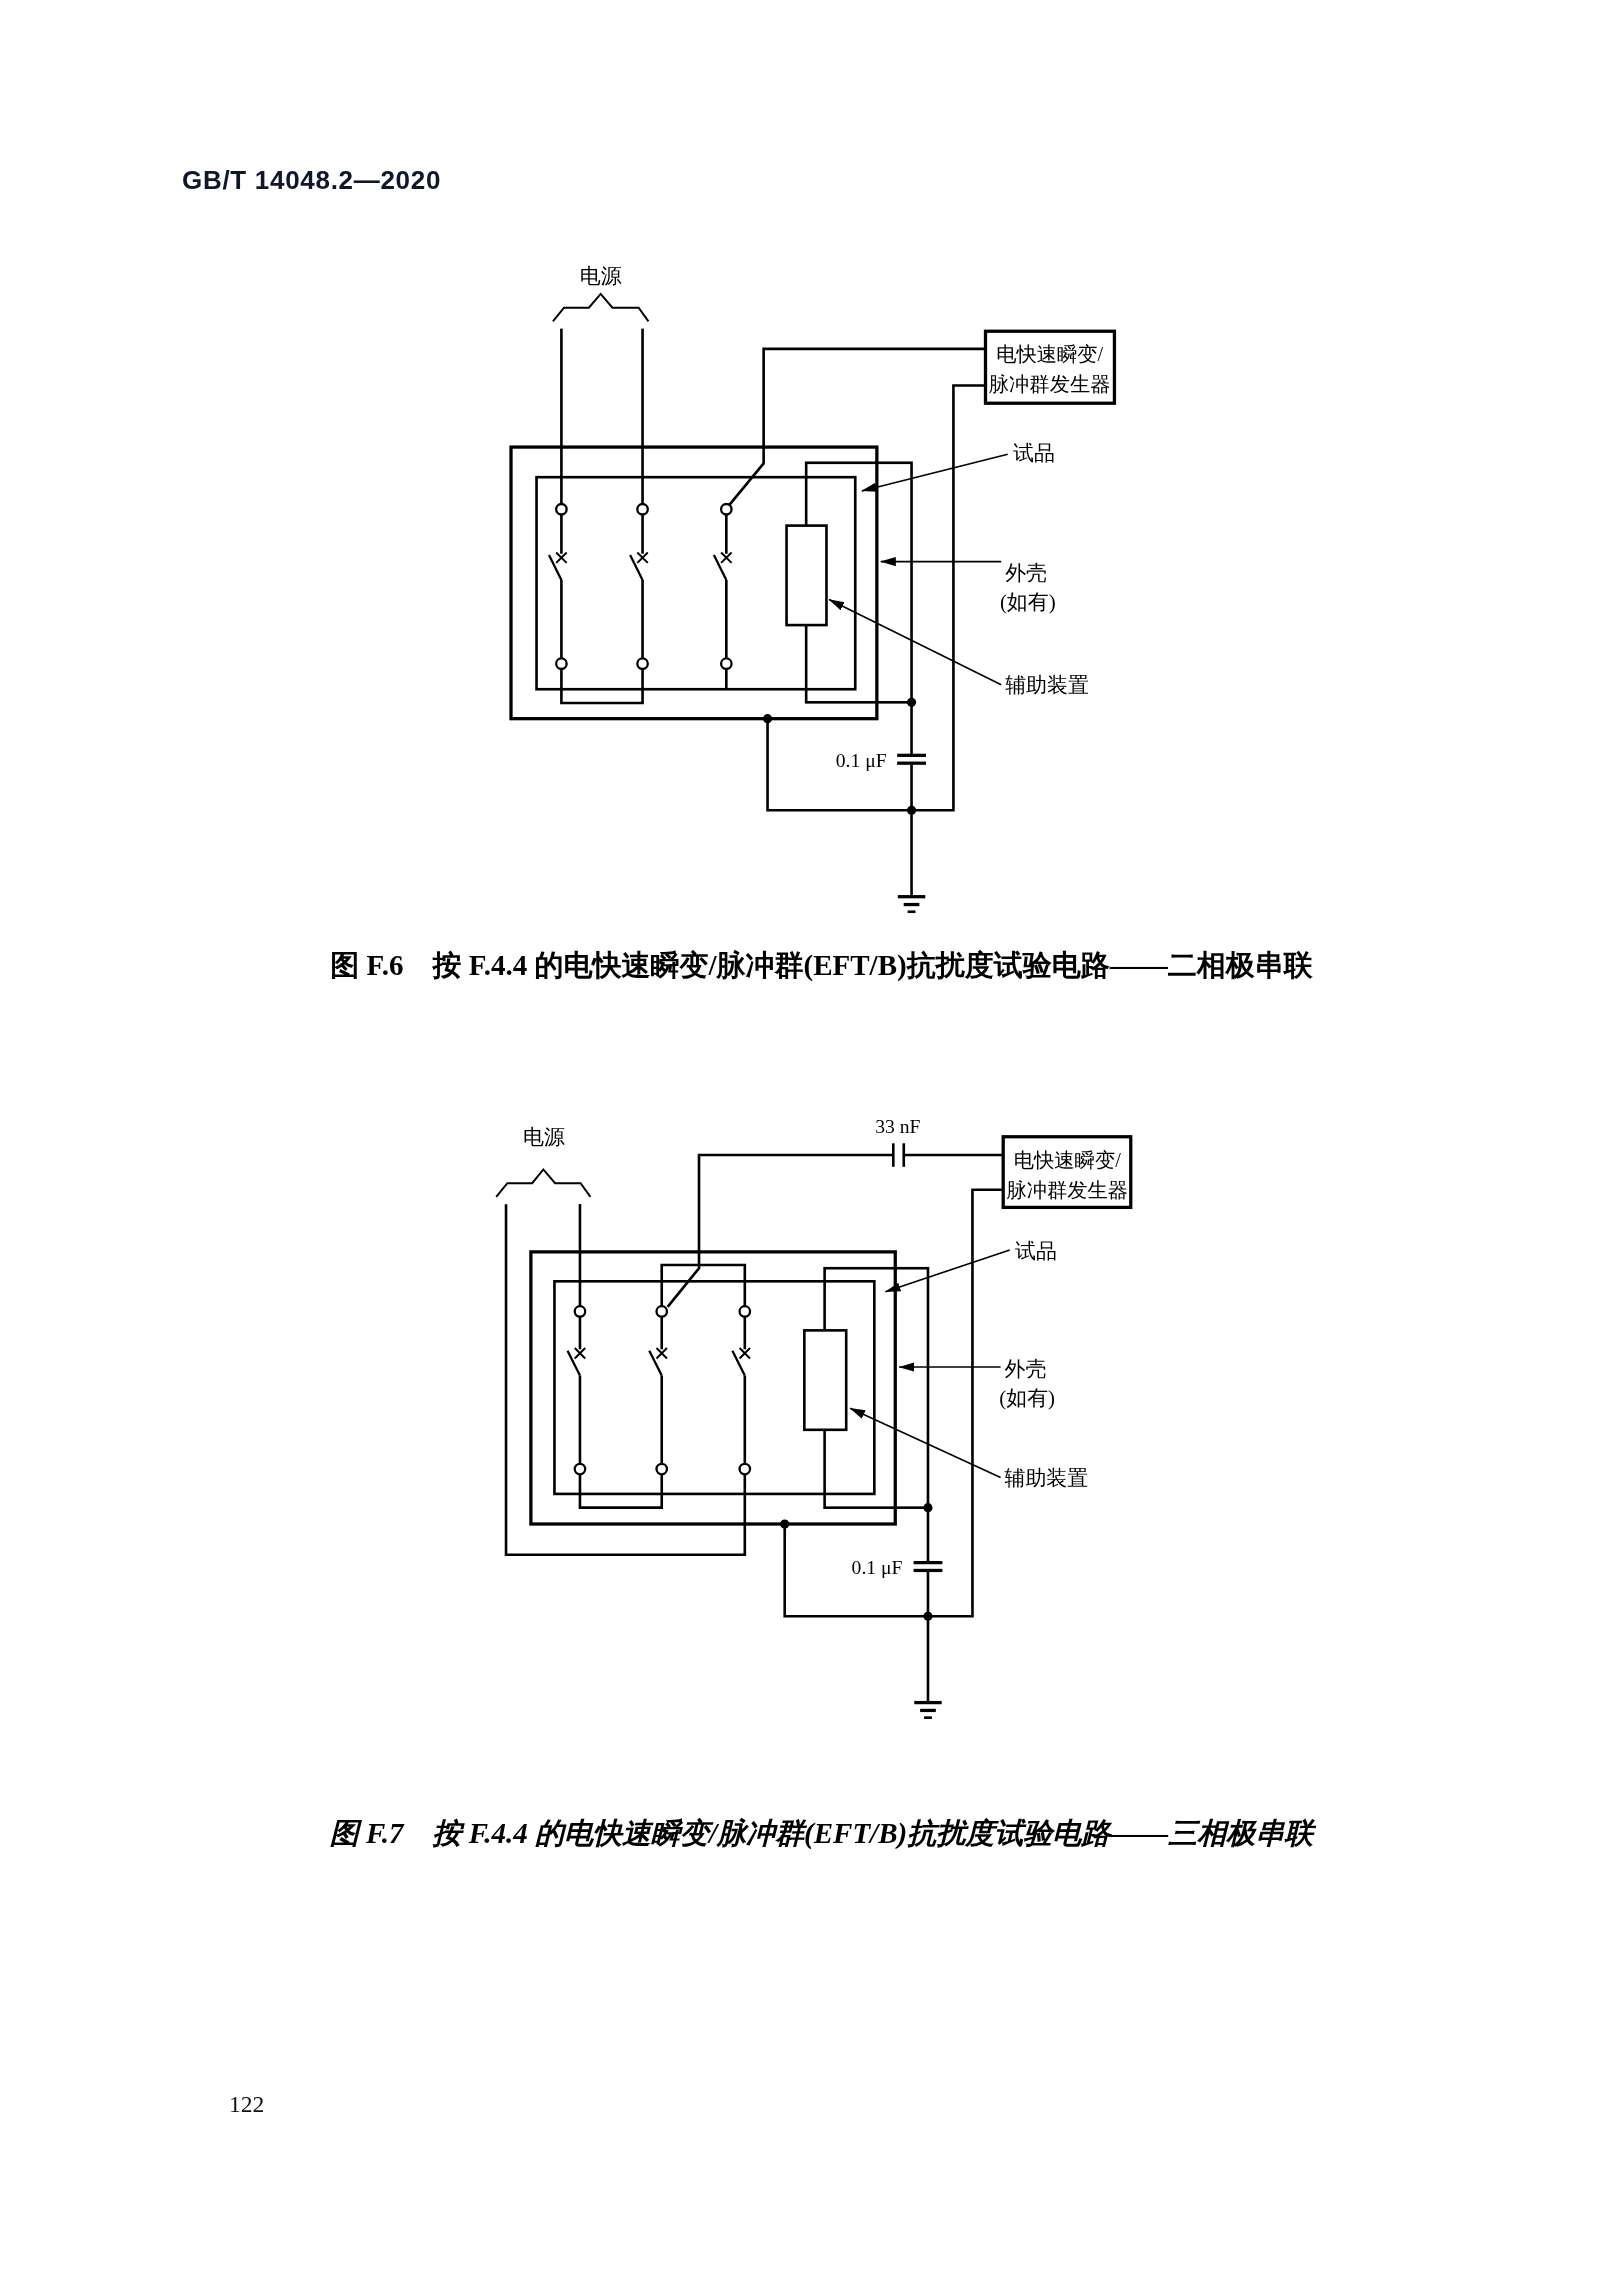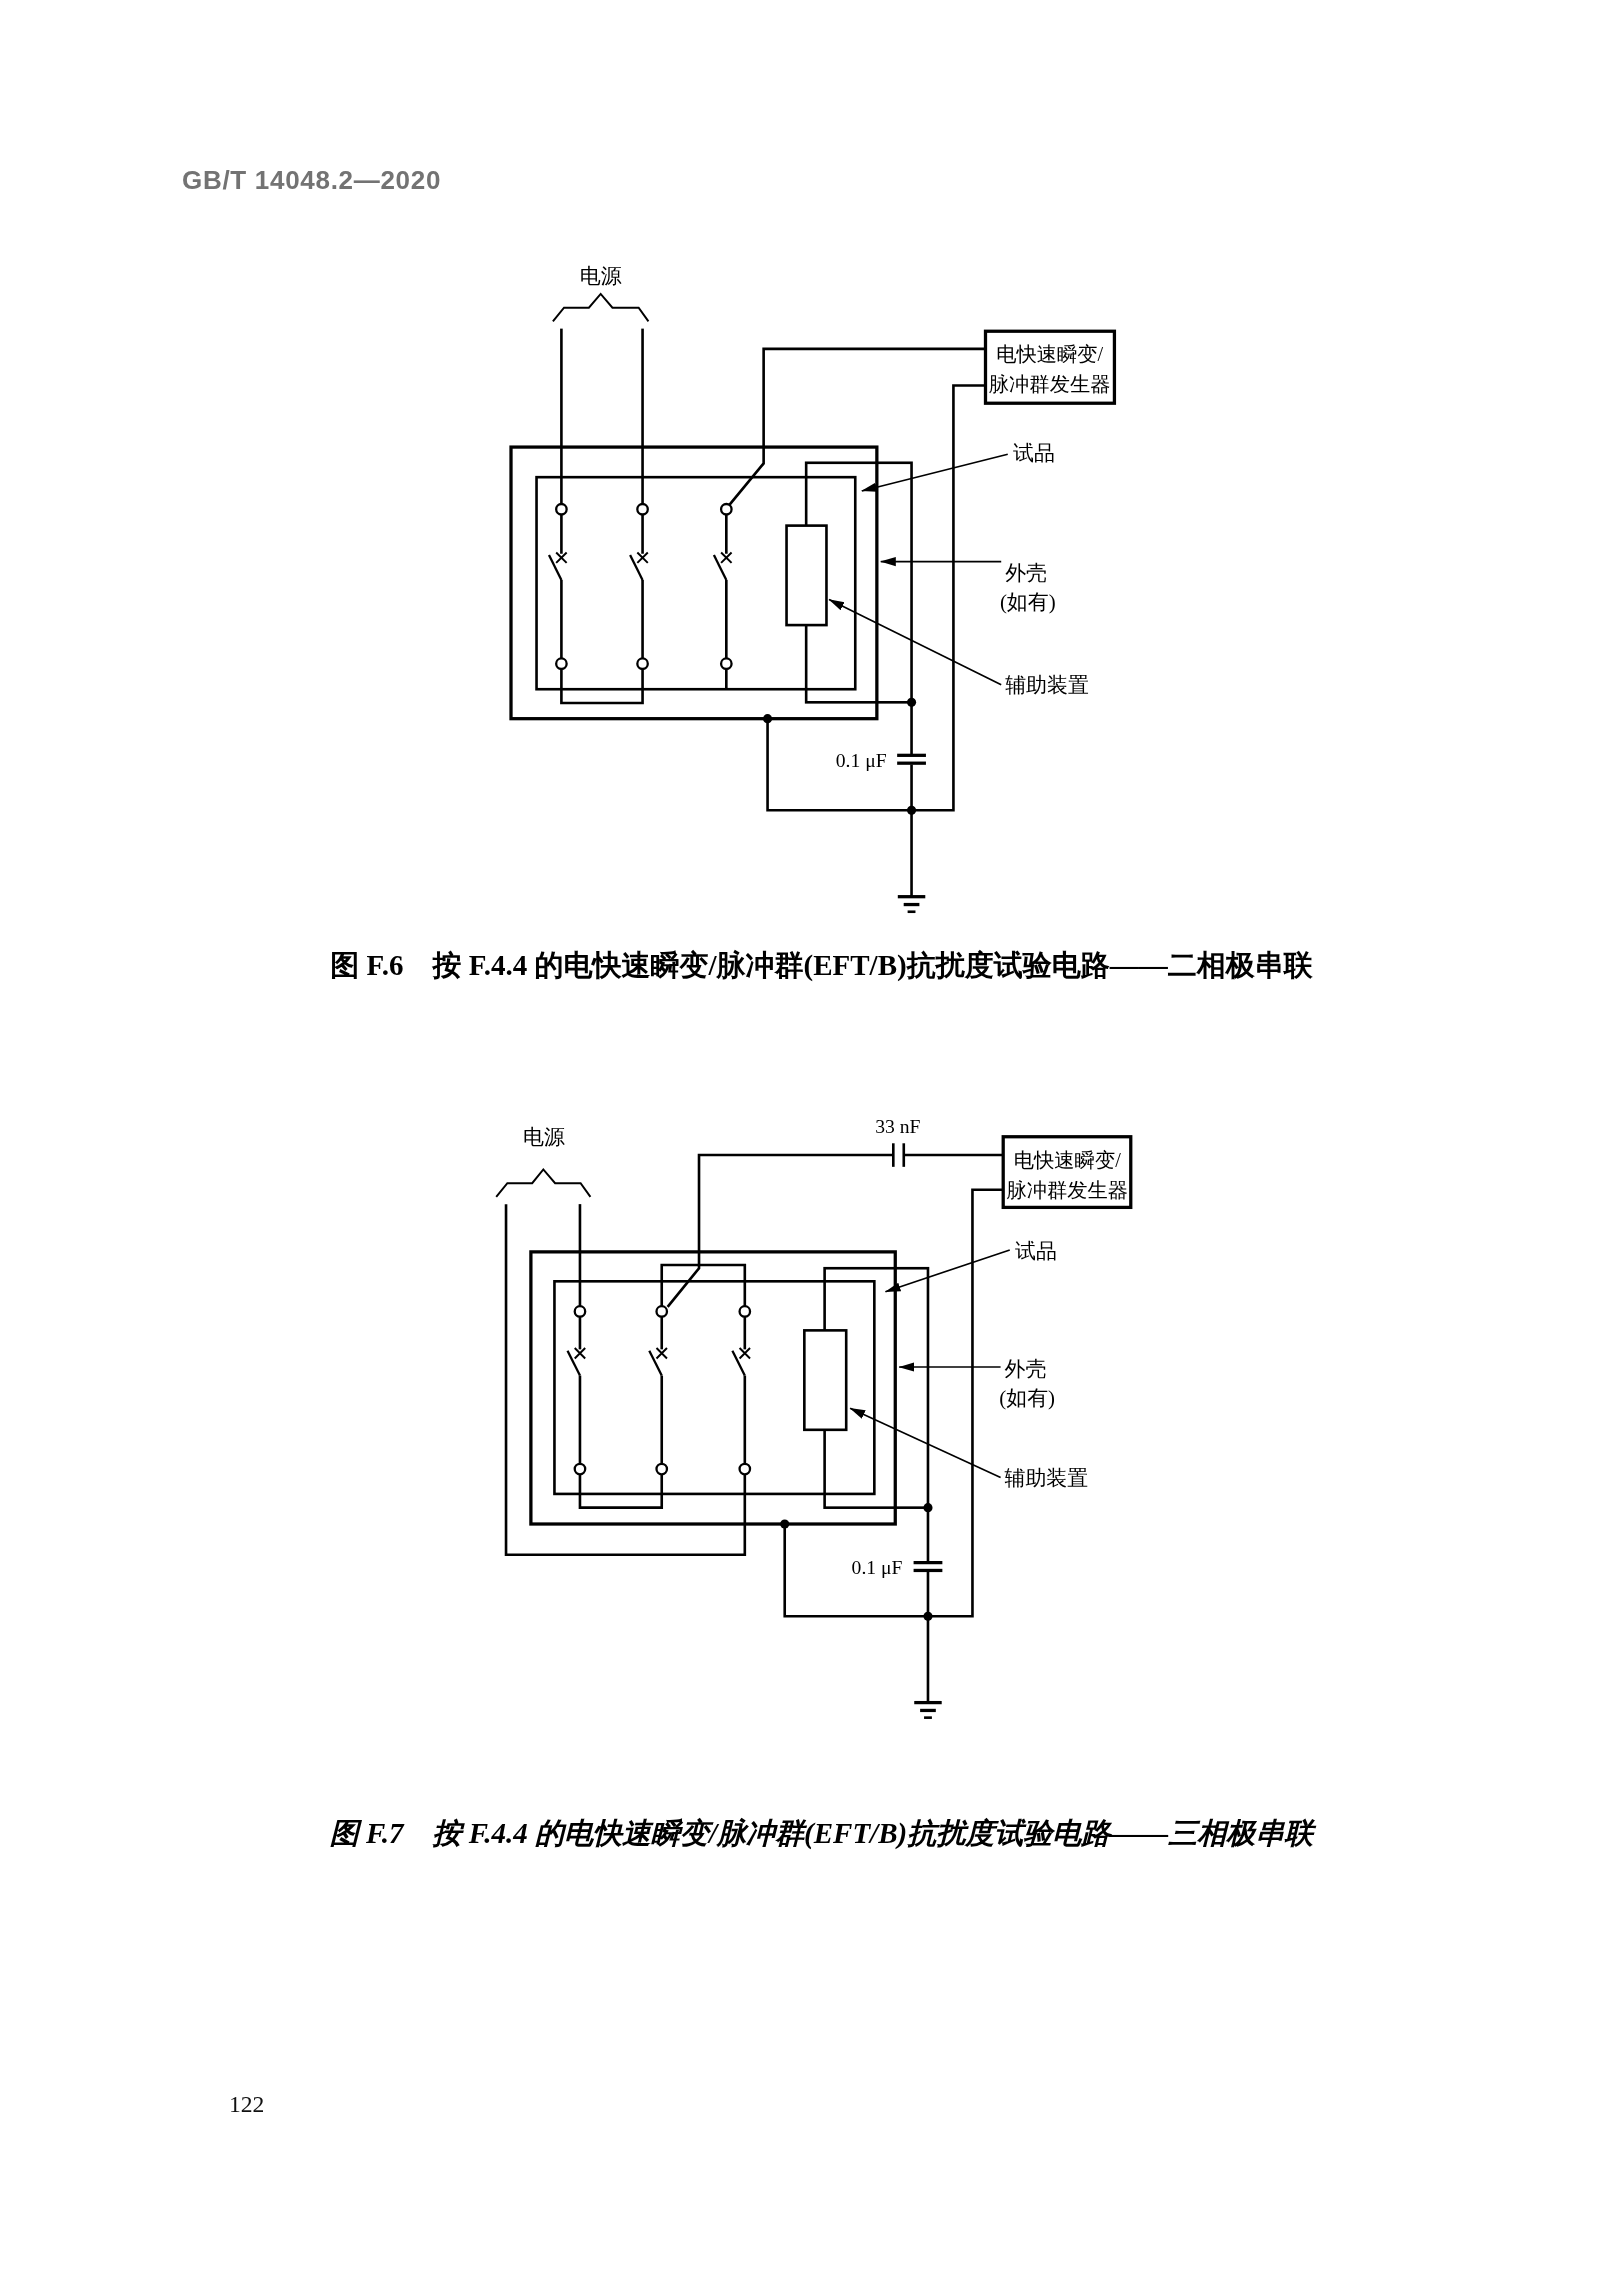--- a/index.html
+++ b/index.html
@@ -3,21 +3,21 @@
 <meta charset="utf-8">
 <style>
   html,body{margin:0;padding:0;}
   body{
     width:1623px;height:2295px;position:relative;background:#ffffff;
     font-family:"Liberation Serif","DejaVu Serif",serif;color:#1a1a1a;
   }
   .header{
     position:absolute;left:182px;top:165px;
     font-family:"Liberation Sans","DejaVu Sans",sans-serif;
-    font-size:26px;font-weight:600;letter-spacing:0.7px;color:#737373;
+    font-size:26px;font-weight:600;letter-spacing:0.7px;color:#0f172a;
   }
   .pageno{
     position:absolute;left:221px;top:2091px;
     font-size:23.6px;color:#111;margin-left:8px;
   }
   .figure-svg{position:absolute;}
   .caption{
     position:absolute;left:10px;width:1623px;text-align:center;
     font-size:29px;font-weight:700;color:#000;
     font-family:"Liberation Serif","DejaVu Serif",serif;

